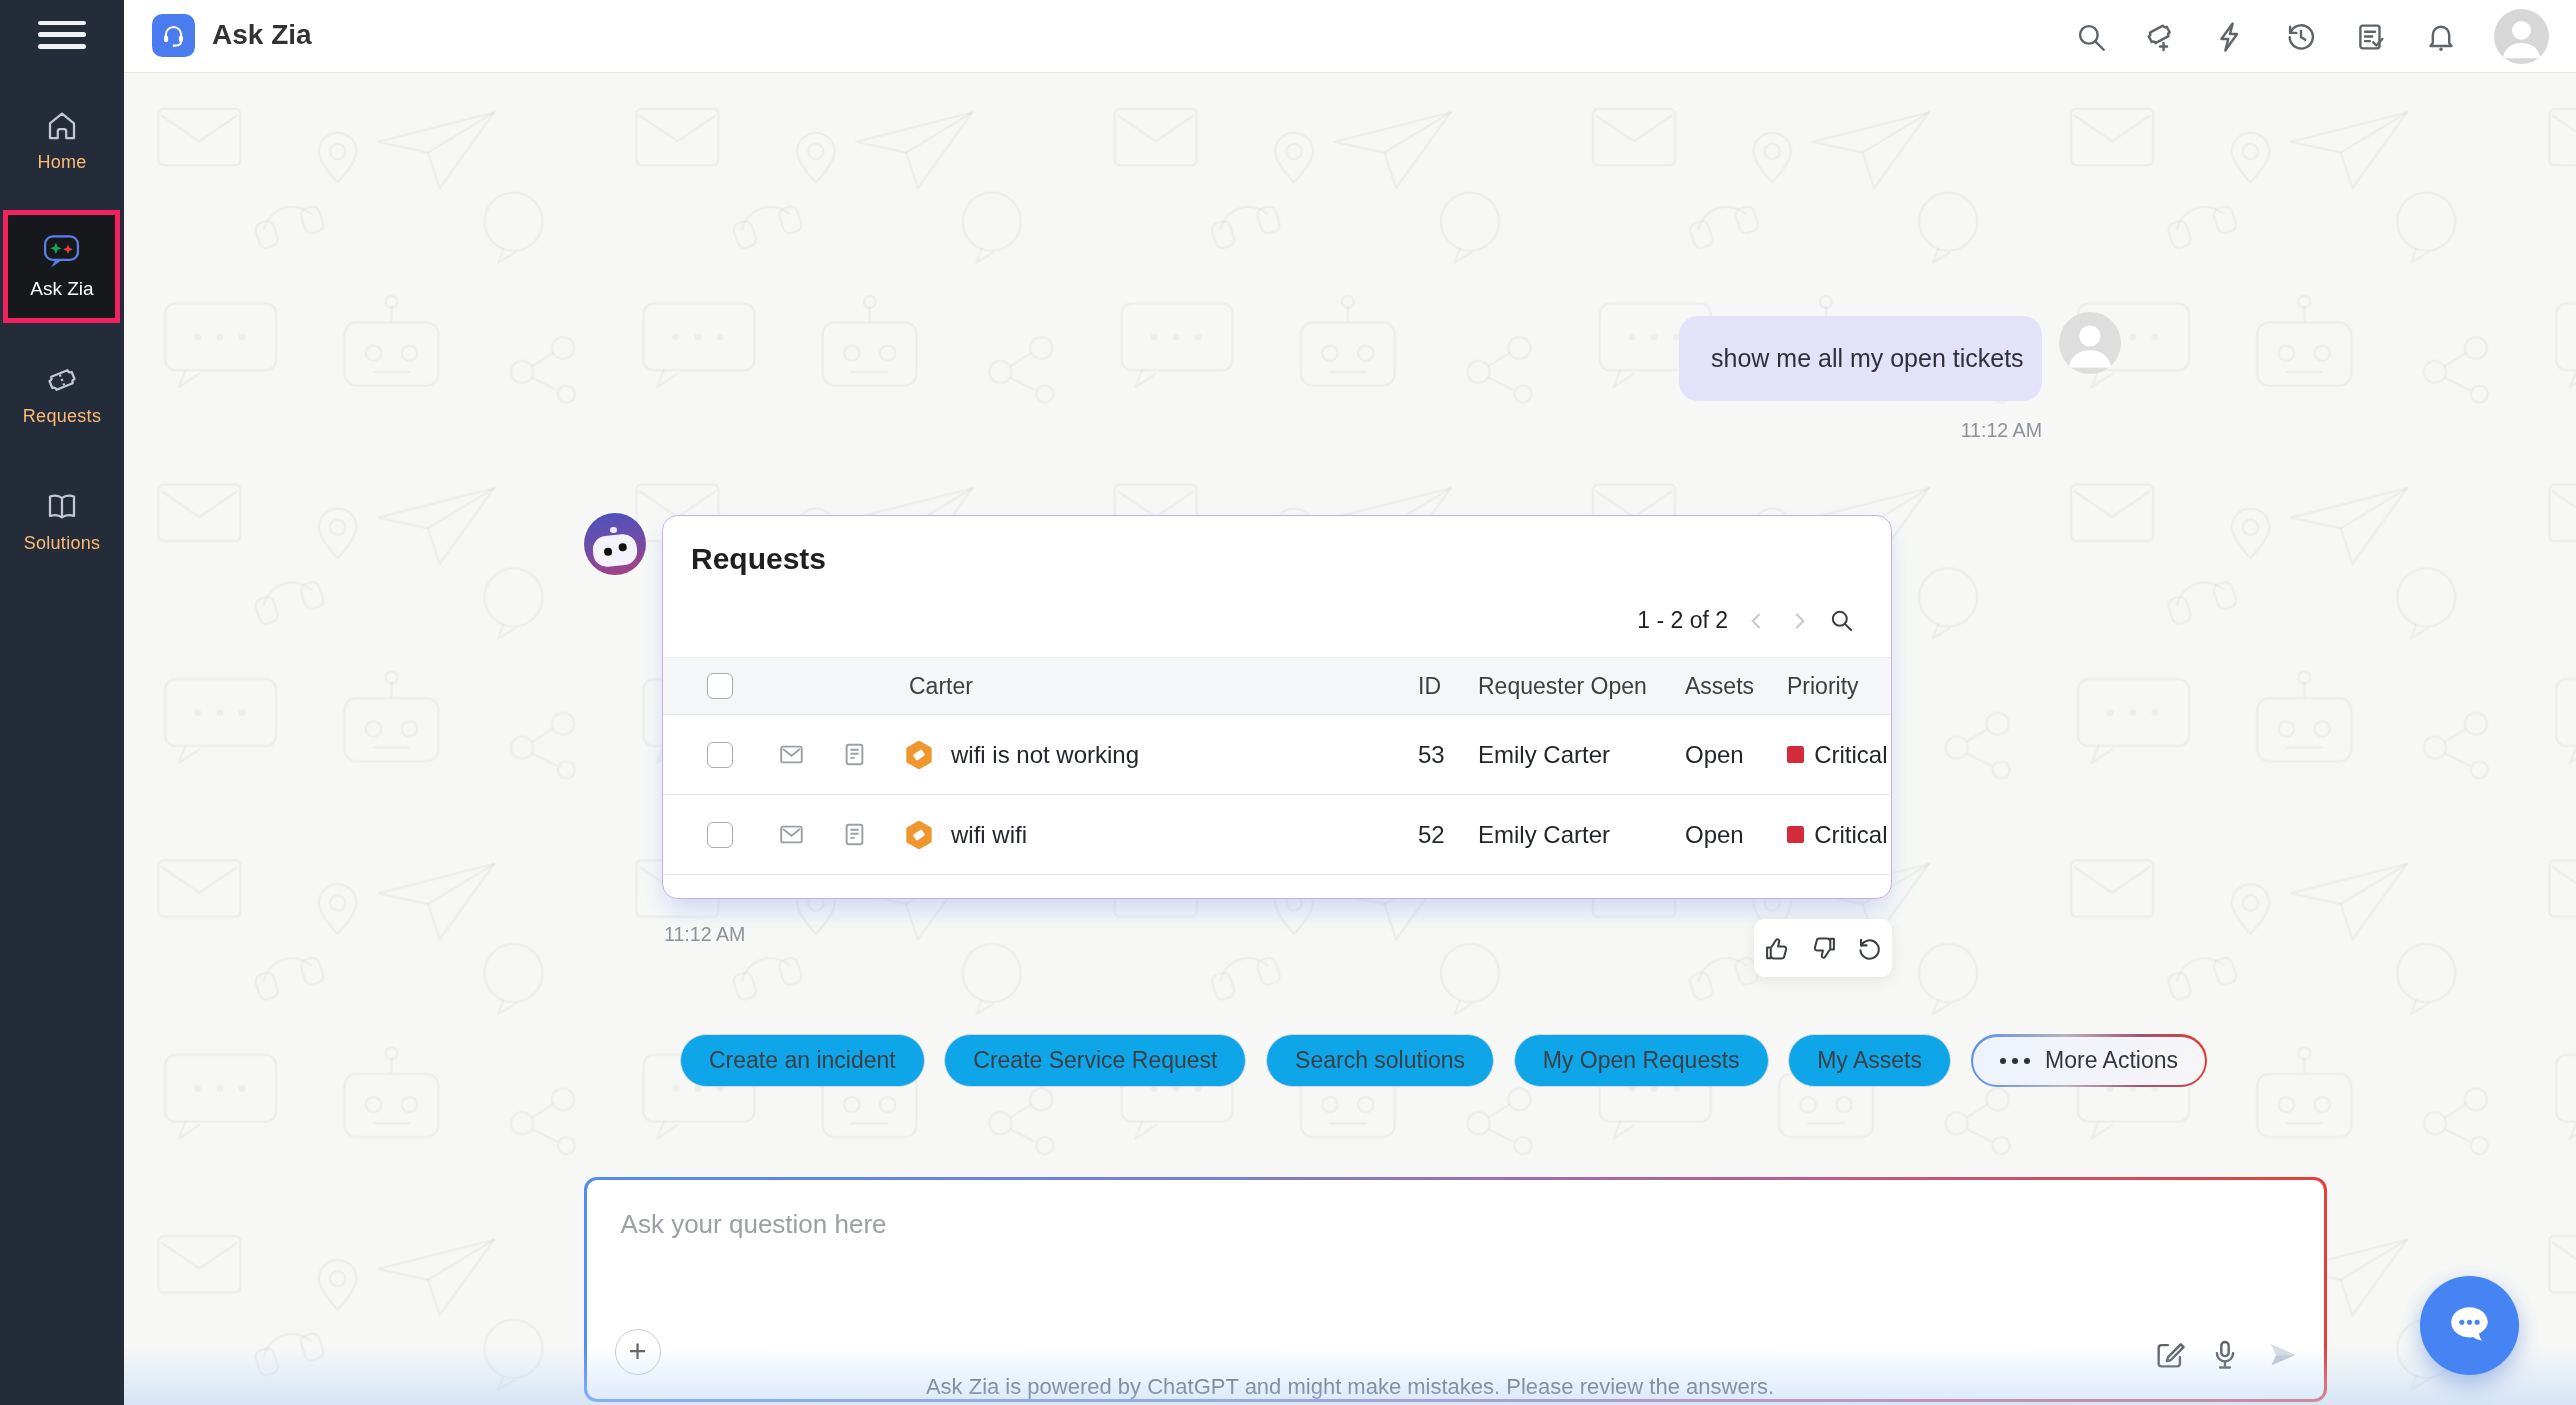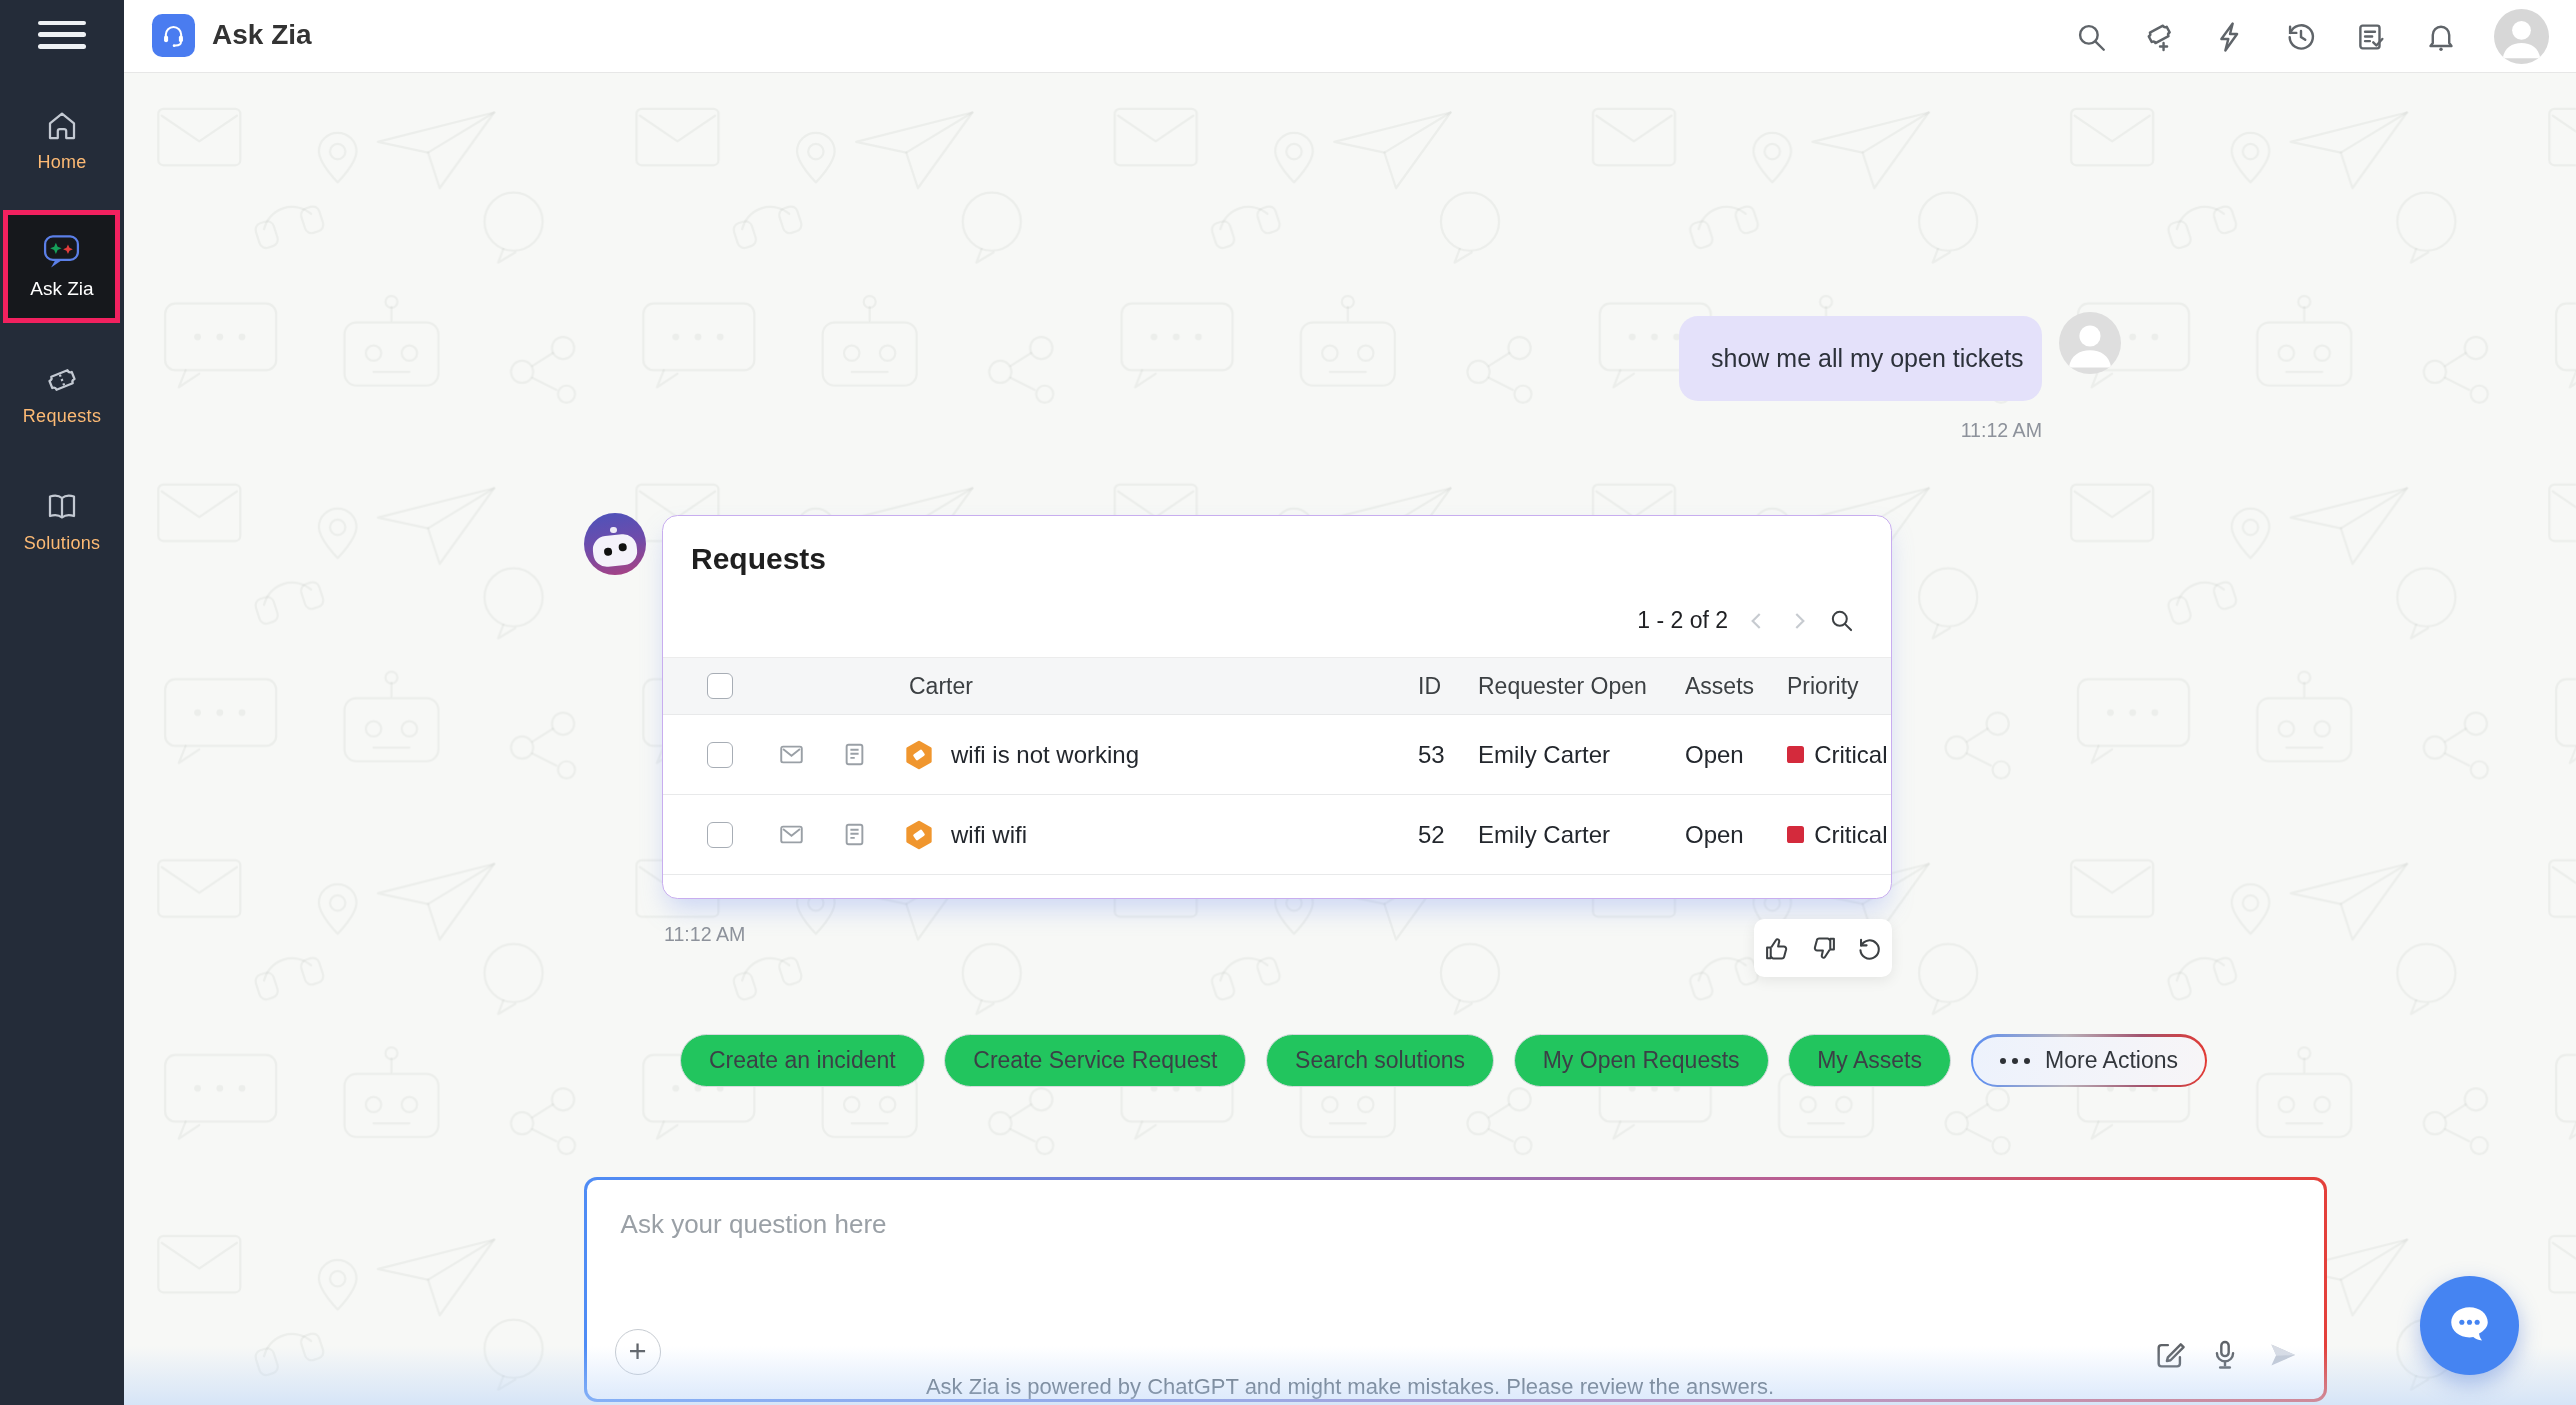--- a/index.html
+++ b/index.html
@@ -79,21 +79,21 @@
   .prio-sq { width:17px; height:17px; border-radius:2.6px; background:#d42a3c; margin-right:10.2px; flex:none; }
 
   .bot-time { position:absolute; left:540px; top:850px; font-size:19.6px; color:#8d929b; }
   .feedback { position:absolute; left:1630px; top:846px; width:138px; height:58px; background:#fff;
     border-radius:10.2px; box-shadow:0 3.4px 13.7px rgba(0,0,0,.08); display:flex; align-items:center;
     justify-content:center; gap:17px; }
   .fb-icon { width:29px; height:29px; color:#3c4043; cursor:pointer; }
 
   
   .chips { position:absolute; left:556px; top:961px; display:flex; gap:19.6px; }
-  .chip { height:53px; border:1.7px solid #d8dade; border-radius:26.5px; background:#22c55e;
+  .chip { height:53px; border:1.7px solid #d8dade; border-radius:26.5px; background:#0ea5e9;
     display:flex; align-items:center; padding:0 28px; font-size:23px; color:#3b4046;
     white-space:nowrap; cursor:pointer; }
   .chip-more-wrap { border-radius:26.5px; padding:2.6px; cursor:pointer;
     background:linear-gradient(90deg,#5a8df2 0%,#b9b3bb 40%,#a2546f 72%,#e23a33 100%); }
   .chip-more { height:48px; border-radius:24px; display:flex; align-items:center; gap:15.4px;
     padding:0 26.5px; font-size:23px; color:#33373d; white-space:nowrap;
     background:linear-gradient(90deg,#edf2fc 0%,#f7f5f7 100%); }
   .dots { display:flex; gap:6px; }
   .dots i { width:6px; height:6px; border-radius:50%; background:#2e3136; }
 

